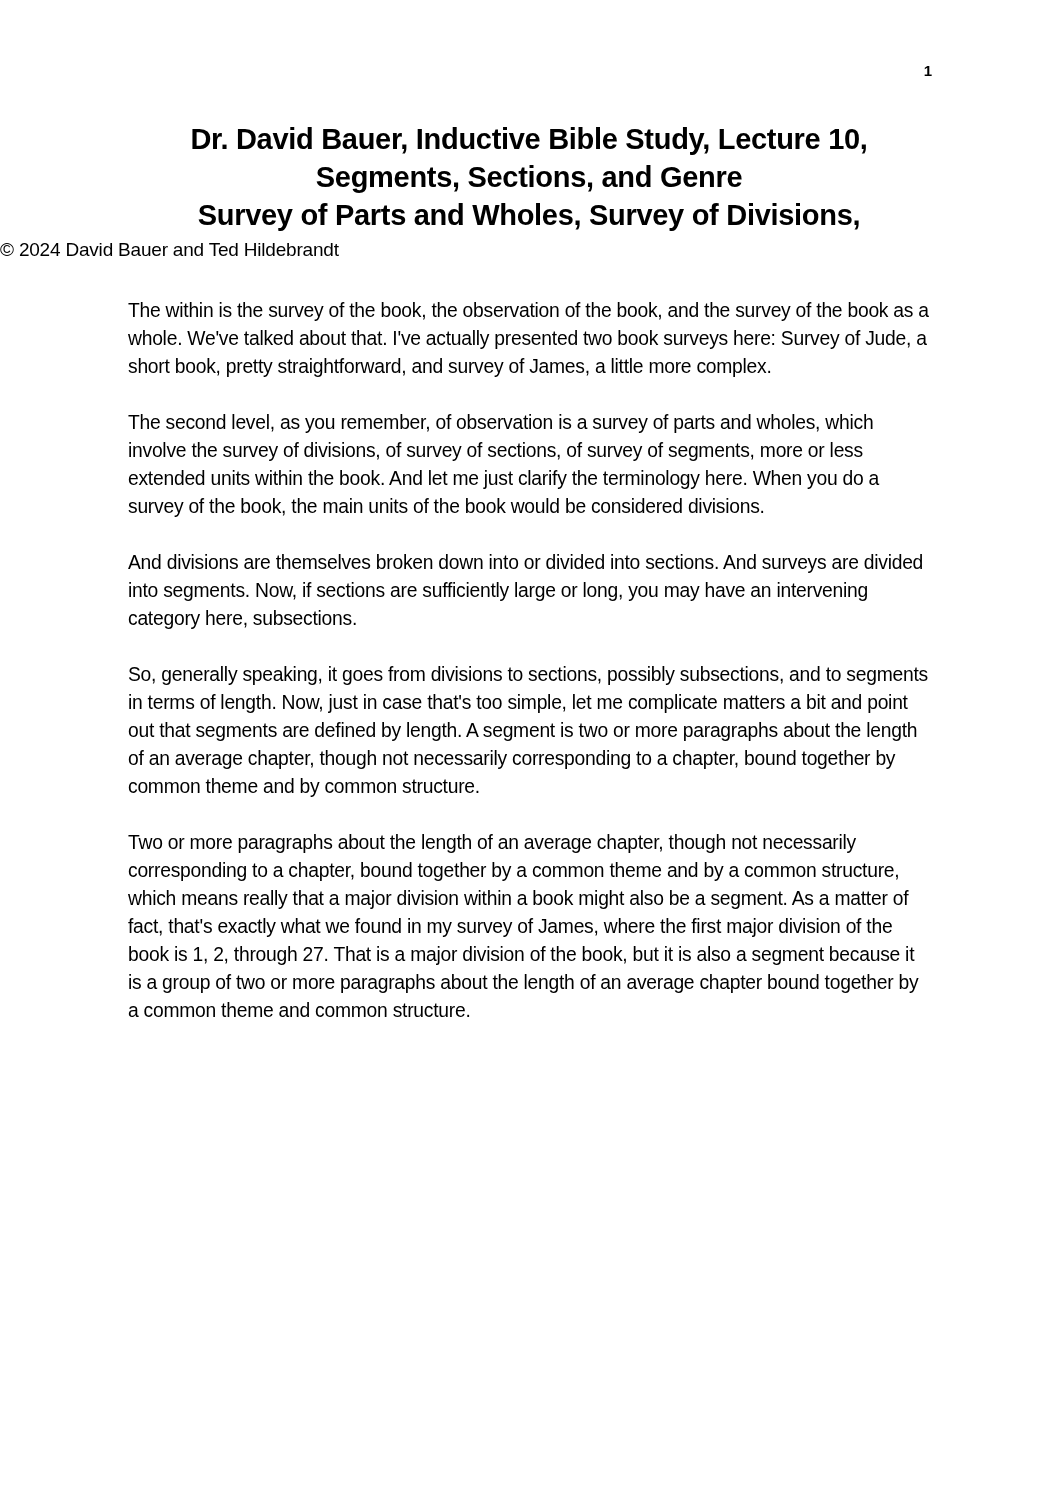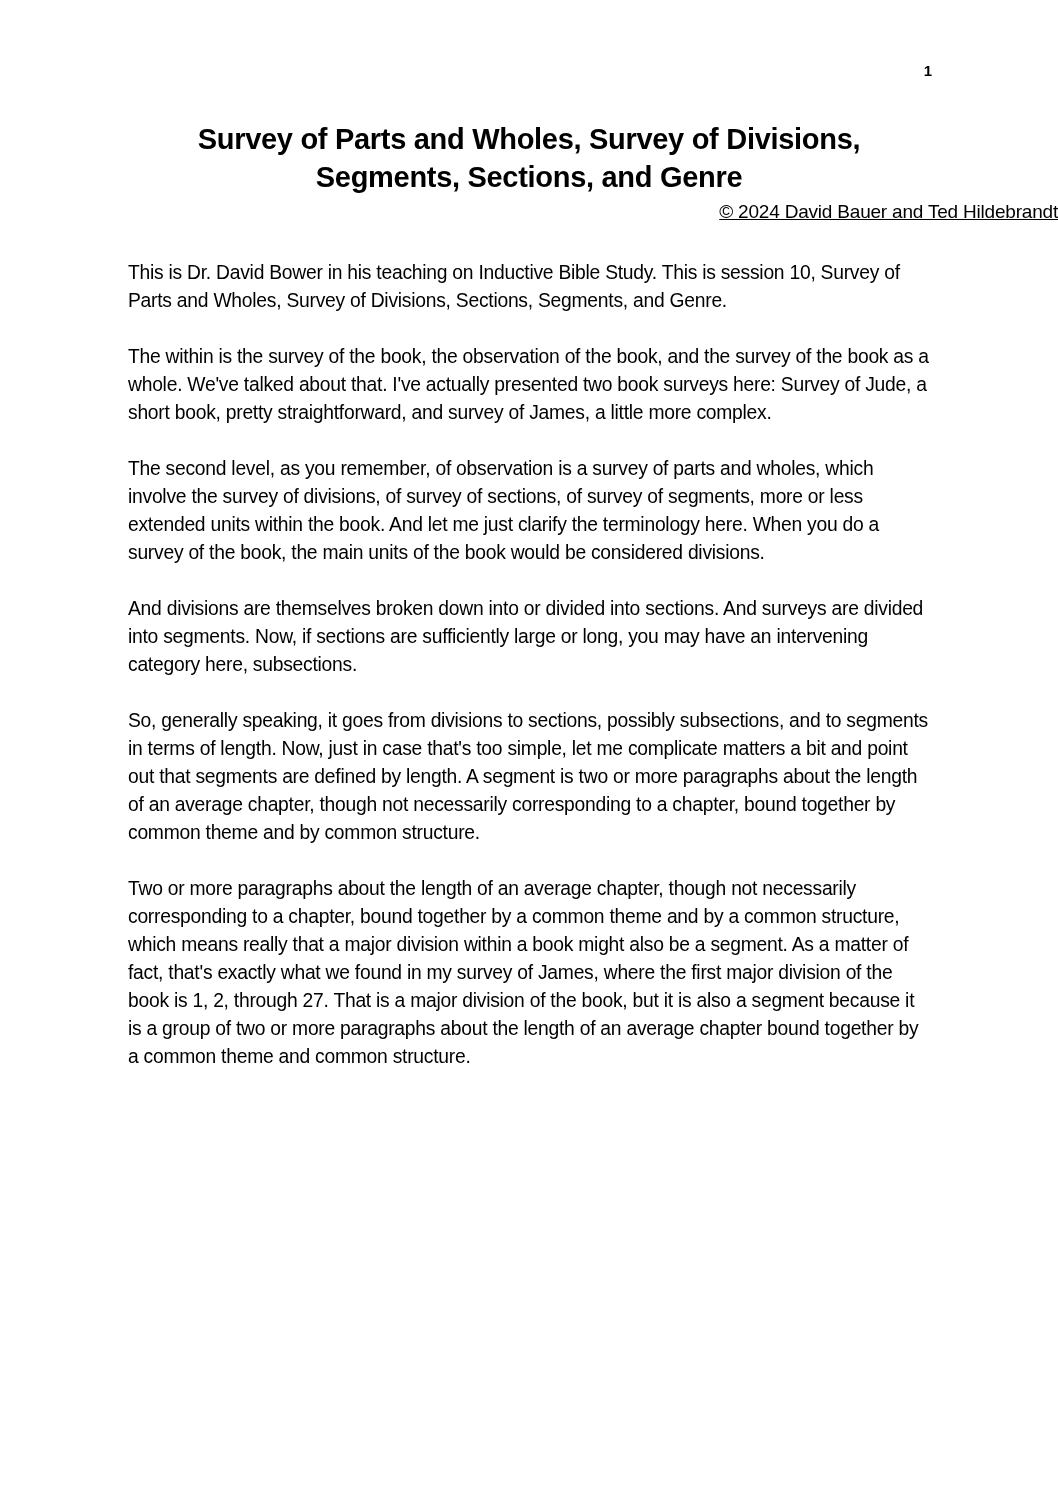--- a/index.html
+++ b/index.html
@@ -27,53 +27,52 @@
   }
   .title-block {
     padding-top: 120px;
     text-align: center;
     font-weight: bold;
     font-size: 29px;
     line-height: 38px;
     letter-spacing: -0.3px;
   }
   .copyright-line {
-    text-align: right;
+    text-align: left;
     font-size: 19px;
     line-height: 26px;
     margin-top: 3px;
     letter-spacing: -0.2px;
-    text-decoration: underline;
   }
   .body-text {
     margin: 34px 126px 0 128px;
     font-size: 19.3px;
     line-height: 28px;
     letter-spacing: -0.25px;
   }
   .body-text p {
     margin: 0 0 28px 0;
   }
 </style>
 </head>
 <body>
 
 <div class="page">
 
   <div class="page-number">1</div>
 
   <div class="title-block">
+    <div>Dr. David Bauer, Inductive Bible Study, Lecture 10,</div>
+    <div>Segments, Sections, and Genre</div>
     <div>Survey of Parts and Wholes, Survey of Divisions,</div>
-    <div>Segments, Sections, and Genre</div>
   </div>
 
   <div class="copyright-line">© 2024 David Bauer and Ted Hildebrandt</div>
 
   <div class="body-text">
-    <p>This is Dr. David Bower in his teaching on Inductive Bible Study. This is session 10, Survey of Parts and Wholes, Survey of Divisions, Sections, Segments, and Genre.</p>
     <p>The within is the survey of the book, the observation of the book, and the survey of the book as a whole. We've talked about that. I've actually presented two book surveys here: Survey of Jude, a short book, pretty straightforward, and survey of James, a little more complex.</p>
     <p>The second level, as you remember, of observation is a survey of parts and wholes, which involve the survey of divisions, of survey of sections, of survey of segments, more or less extended units within the book. And let me just clarify the terminology here. When you do a survey of the book, the main units of the book would be considered divisions.</p>
     <p>And divisions are themselves broken down into or divided into sections. And surveys are divided into segments. Now, if sections are sufficiently large or long, you may have an intervening category here, subsections.</p>
     <p>So, generally speaking, it goes from divisions to sections, possibly subsections, and to segments in terms of length. Now, just in case that's too simple, let me complicate matters a bit and point out that segments are defined by length. A segment is two or more paragraphs about the length of an average chapter, though not necessarily corresponding to a chapter, bound together by common theme and by common structure.</p>
     <p>Two or more paragraphs about the length of an average chapter, though not necessarily corresponding to a chapter, bound together by a common theme and by a common structure, which means really that a major division within a book might also be a segment. As a matter of fact, that's exactly what we found in my survey of James, where the first major division of the book is 1, 2, through 27. That is a major division of the book, but it is also a segment because it is a group of two or more paragraphs about the length of an average chapter bound together by a common theme and common structure.</p>
   </div>
 
 </div>
 
 </body></html>

